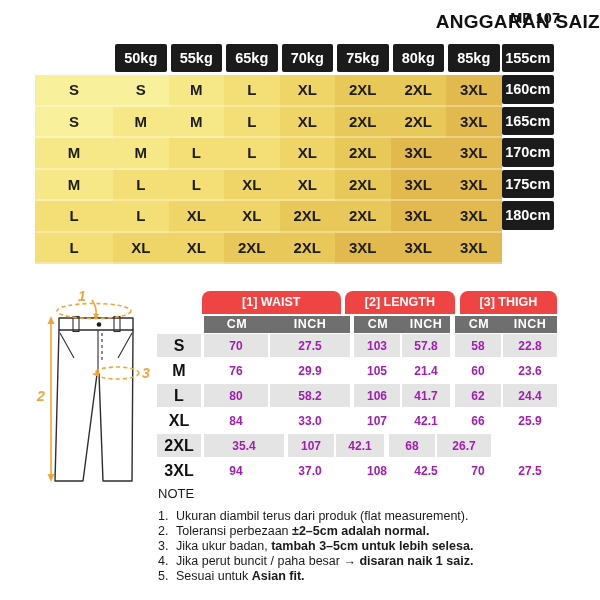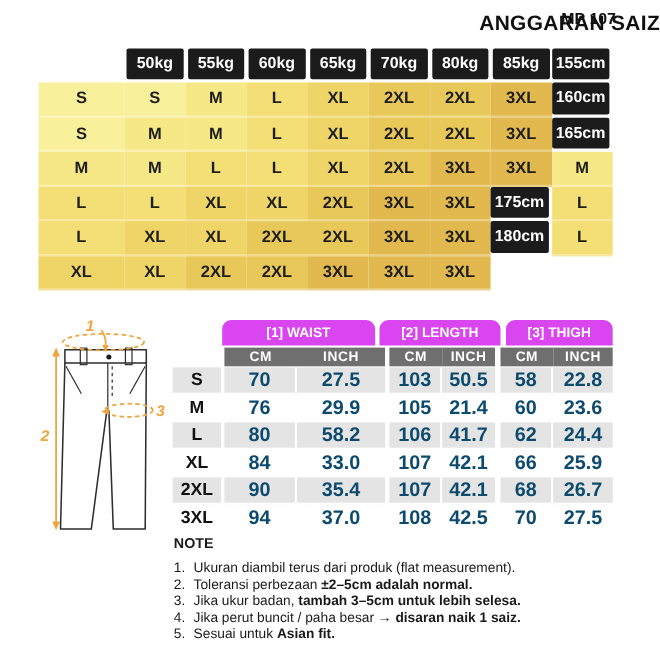--- a/index.html
+++ b/index.html
@@ -37,61 +37,61 @@
   .acc{fill:none;stroke:var(--accent);stroke-width:1.6;}
   .acc-dash{fill:none;stroke:var(--accent);stroke-width:1.6;stroke-dasharray:4 3;}
   .acc-fill{fill:var(--accent);stroke:none;}
   .acc-num{fill:var(--accent);font-size:14px;font-weight:bold;font-style:italic;
     font-family:"Liberation Sans",sans-serif;}
 
   
   .mtable{position:absolute;left:157px;top:291px;width:400px;}
   .m-head,.m-sub,.m-row{display:flex;}
   .m-spacer{width:47px;}
-  .m-sec{background:#d946ef;color:#fff;font-weight:bold;font-size:12.5px;
+  .m-sec{background:#ef4444;color:#fff;font-weight:bold;font-size:12.5px;
     height:23px;line-height:23px;text-align:center;border-radius:8px 8px 0 0;}
   .sec-w{width:146px;} .sec-l{width:116px;} .sec-t{width:102px;}
   .gap1{width:4px;} .gap2{width:5px;}
   .m-sub{margin-top:2px;}
   .sub-cell{background:#6f6f6f;color:#fff;font-weight:bold;font-size:12.5px;
     height:17px;line-height:17px;text-align:center;letter-spacing:.5px;}
   .w-cm{width:66px;} .w-inch{width:80px;}
   .l-cm{width:48px;} .l-inch{width:48px;}
   .t-cm{width:48px;} .t-inch{width:54px;}
   .m-body{margin-top:1px;}
   .m-row{height:25px;}
   .m-size{width:44px;margin-right:3px;font-weight:bold;font-size:16px;color:#111;
     display:flex;align-items:center;justify-content:center;box-sizing:border-box;}
   .m-cell{display:flex;align-items:center;justify-content:center;
-    font-weight:bold;font-size:18px;color:#0c4a6e;box-sizing:border-box;}
+    font-weight:bold;font-size:12px;color:#a21caf;box-sizing:border-box;}
   .m-cell.div-r{border-right:2px solid #fff;}
   .m-row .m-size,.m-row .m-cell{border-bottom:2px solid #fff;}
   .m-row:nth-child(odd) .m-size,.m-row:nth-child(odd) .m-cell{background:#e4e4e4;}
   .m-row:nth-child(even) .m-size,.m-row:nth-child(even) .m-cell{background:#ffffff;}
 
   
   .note{position:absolute;left:158px;top:486px;width:410px;color:#1a1a1a;}
-  .note-heading{font-weight:bold;font-size:13px;margin-bottom:8px;}
+  .note-heading{font-weight:normal;font-size:13px;margin-bottom:8px;}
   .note-item{display:flex;font-size:12.5px;line-height:15px;}
   .note-num{width:18px;flex:none;}
   .note-text b{font-weight:bold;}
 </style>
 </head>
 <body>
 
 <div class="title">ANGGARAN SAIZ</div>
 <div class="code">MP 107</div>
 
 <div class="chart">
   <div class="corner"></div>
   <div class="c-head">50kg</div>
   <div class="c-head">55kg</div>
-  <div class="c-head">60kg</div>
   <div class="c-head">65kg</div>
   <div class="c-head">70kg</div>
+  <div class="c-head">75kg</div>
   <div class="c-head">80kg</div>
   <div class="c-head">85kg</div>
 
   <div class="r-head">155cm</div>
   <div class="size-cell" style="background: rgb(249, 240, 156);">S</div>
   <div class="size-cell" style="background: rgb(249, 240, 156);">S</div>
   <div class="size-cell" style="background: rgb(246, 232, 134);">M</div>
   <div class="size-cell" style="background: rgb(243, 223, 117);">L</div>
   <div class="size-cell" style="background: rgb(239, 212, 103);">XL</div>
   <div class="size-cell" style="background: rgb(233, 200, 90);">2XL</div>
@@ -111,20 +111,21 @@
   <div class="r-head">165cm</div>
   <div class="size-cell" style="background: rgb(246, 232, 134);">M</div>
   <div class="size-cell" style="background: rgb(246, 232, 134);">M</div>
   <div class="size-cell" style="background: rgb(243, 223, 117);">L</div>
   <div class="size-cell" style="background: rgb(243, 223, 117);">L</div>
   <div class="size-cell" style="background: rgb(239, 212, 103);">XL</div>
   <div class="size-cell" style="background: rgb(233, 200, 90);">2XL</div>
   <div class="size-cell" style="background: rgb(226, 185, 78);">3XL</div>
   <div class="size-cell" style="background: rgb(226, 185, 78);">3XL</div>
 
+  <div class="r-head">170cm</div>
   <div class="size-cell" style="background: rgb(246, 232, 134);">M</div>
   <div class="size-cell" style="background: rgb(243, 223, 117);">L</div>
   <div class="size-cell" style="background: rgb(243, 223, 117);">L</div>
   <div class="size-cell" style="background: rgb(239, 212, 103);">XL</div>
   <div class="size-cell" style="background: rgb(239, 212, 103);">XL</div>
   <div class="size-cell" style="background: rgb(233, 200, 90);">2XL</div>
   <div class="size-cell" style="background: rgb(226, 185, 78);">3XL</div>
   <div class="size-cell" style="background: rgb(226, 185, 78);">3XL</div>
 
   <div class="r-head">175cm</div>
@@ -210,21 +211,21 @@
     <div class="sub-cell t-cm">CM</div>
     <div class="sub-cell t-inch">INCH</div>
   </div>
   <div class="m-body">
     <div class="m-row">
       <div class="m-size">S</div>
       <div class="m-cell w-cm div-r">70</div>
       <div class="m-cell w-inch">27.5</div>
       <div class="gap1"></div>
       <div class="m-cell l-cm div-r">103</div>
-      <div class="m-cell l-inch">50.5</div>
+      <div class="m-cell l-inch">57.8</div>
       <div class="gap2"></div>
       <div class="m-cell t-cm div-r">58</div>
       <div class="m-cell t-inch">22.8</div>
     </div>
     <div class="m-row">
       <div class="m-size">M</div>
       <div class="m-cell w-cm div-r">76</div>
       <div class="m-cell w-inch">29.9</div>
       <div class="gap1"></div>
       <div class="m-cell l-cm div-r">105</div>
@@ -250,21 +251,20 @@
       <div class="m-cell w-inch">33.0</div>
       <div class="gap1"></div>
       <div class="m-cell l-cm div-r">107</div>
       <div class="m-cell l-inch">42.1</div>
       <div class="gap2"></div>
       <div class="m-cell t-cm div-r">66</div>
       <div class="m-cell t-inch">25.9</div>
     </div>
     <div class="m-row">
       <div class="m-size">2XL</div>
-      <div class="m-cell w-cm div-r">90</div>
       <div class="m-cell w-inch">35.4</div>
       <div class="gap1"></div>
       <div class="m-cell l-cm div-r">107</div>
       <div class="m-cell l-inch">42.1</div>
       <div class="gap2"></div>
       <div class="m-cell t-cm div-r">68</div>
       <div class="m-cell t-inch">26.7</div>
     </div>
     <div class="m-row">
       <div class="m-size">3XL</div>

